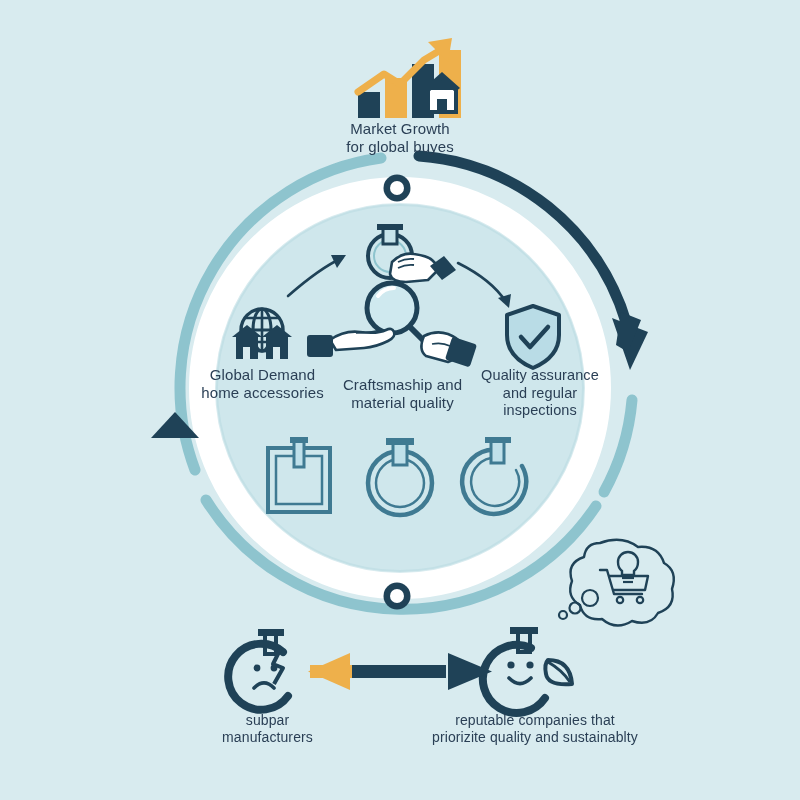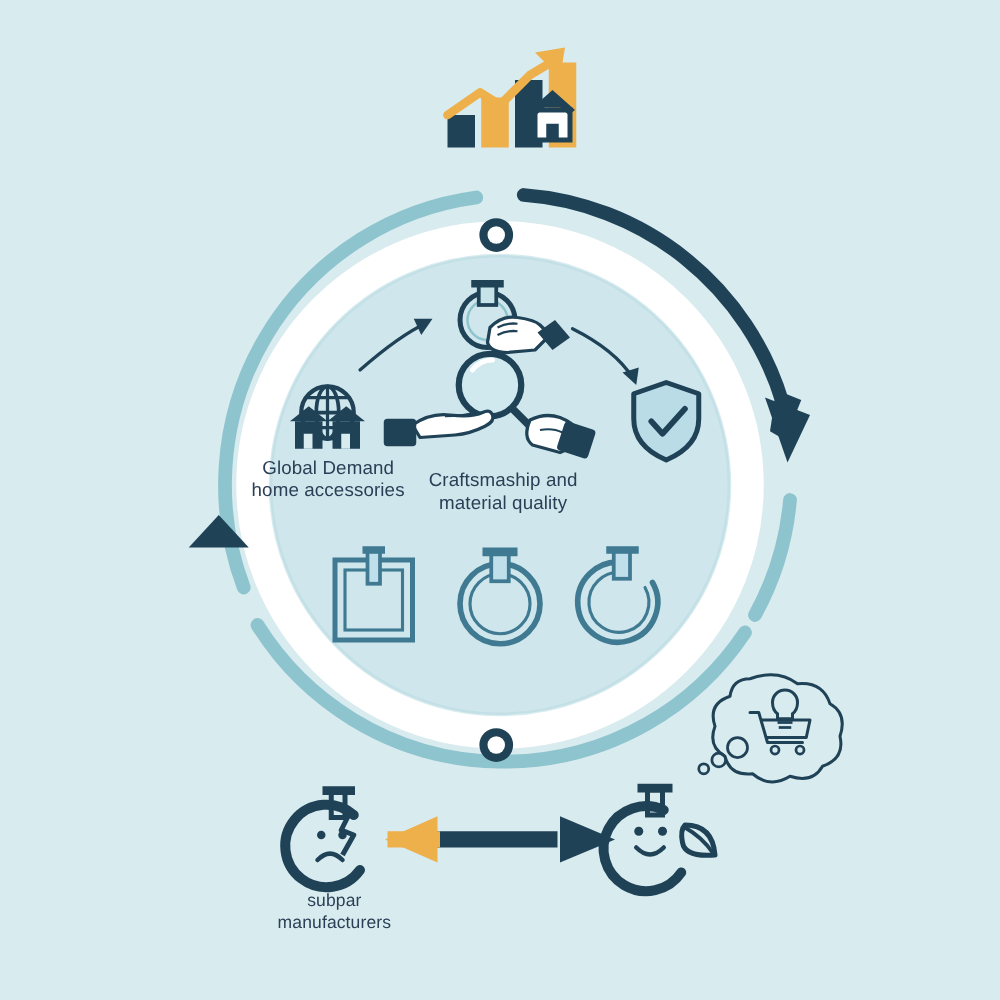--- a/index.html
+++ b/index.html
@@ -219,25 +219,32 @@
       <rect x="350" y="665" width="0" height="13" fill="#eeb04b"></rect>
       <rect x="350" y="665" width="0" height="13" fill="#eeb04b"></rect>
       <g>
         <rect x="350" y="665" width="0" height="13" fill="#eeb04b"></rect>
       </g>
       <rect x="310" y="665" width="42" height="13" fill="#eeb04b"></rect>
       <polygon points="308,671.5 350,653 350,690" fill="#eeb04b"></polygon>
     </g>
   </svg>
 
+  <div class="lbl" style="left:310px;top:120px;width:180px;">Market Growth
+for global buyes</div>
 
   <div class="lbl" style="left:185px;top:366px;width:155px;text-align:center;">Global Demand
 home accessories</div>
 
   <div class="lbl" style="left:325px;top:376px;width:155px;text-align:center;">Craftsmaship and
 material quality</div>
 
+  <div class="lbl small" style="left:475px;top:367px;width:130px;">Quality assurance
+and regular
+inspections</div>
 
   <div class="lbl tiny" style="left:205px;top:712px;width:125px;">subpar
 manufacturers</div>
 
+  <div class="lbl tiny" style="left:410px;top:712px;width:250px;">reputable companies that
+priorizite quality and sustainablty</div>
 
 </div>
 
 </body></html>

